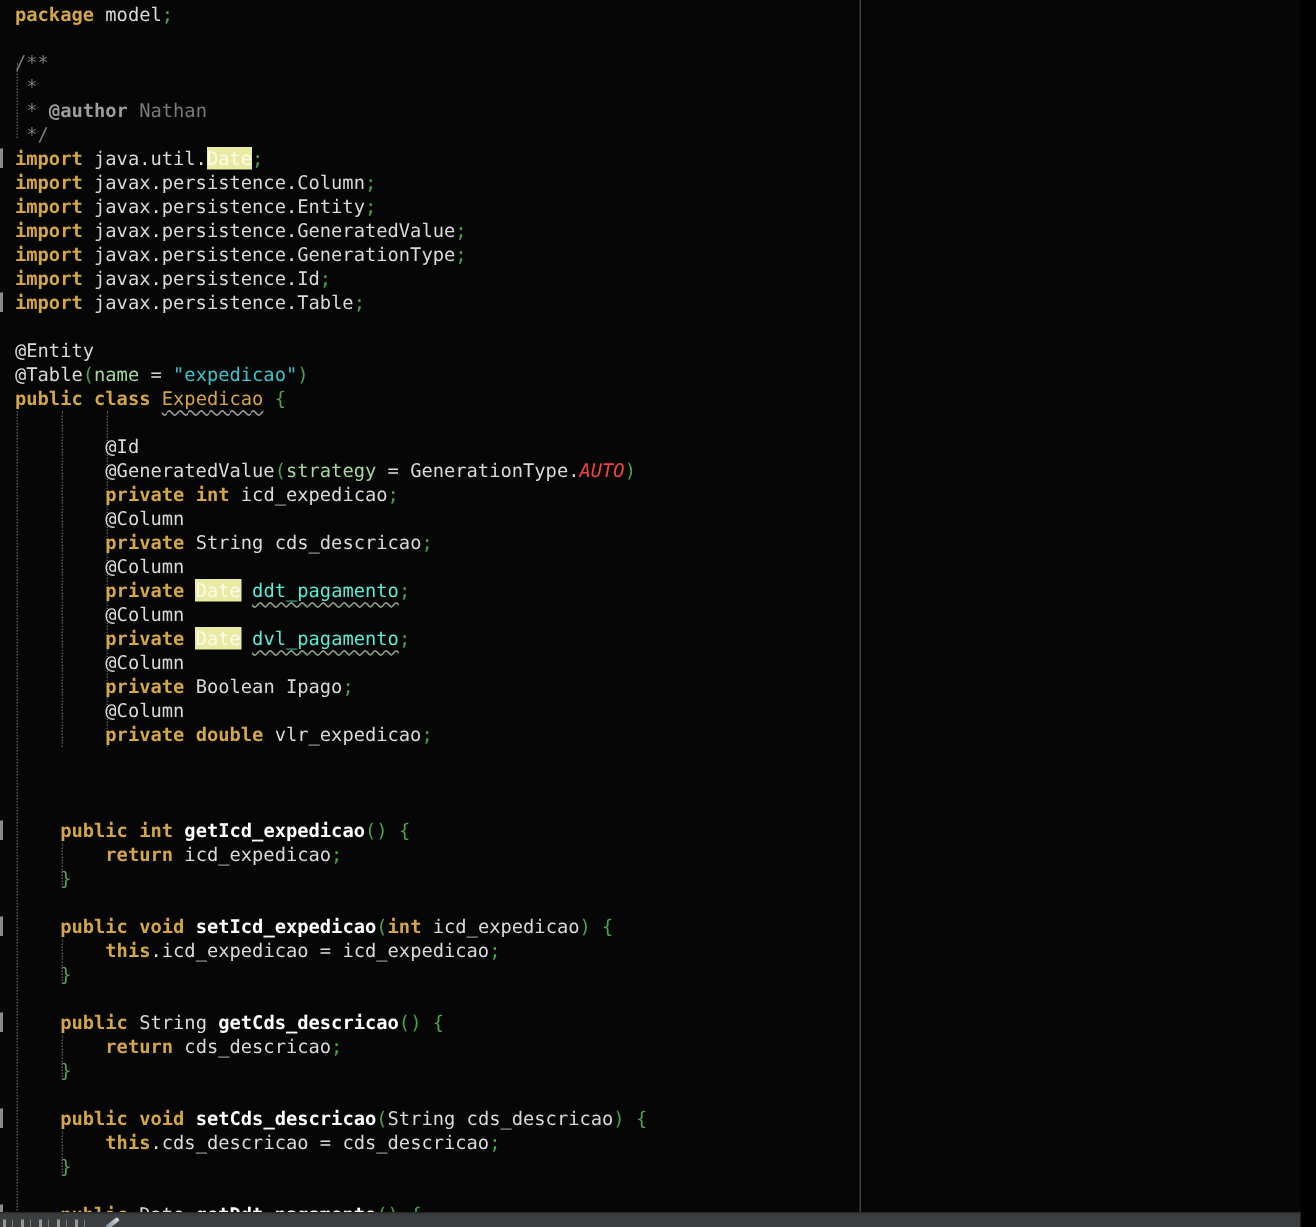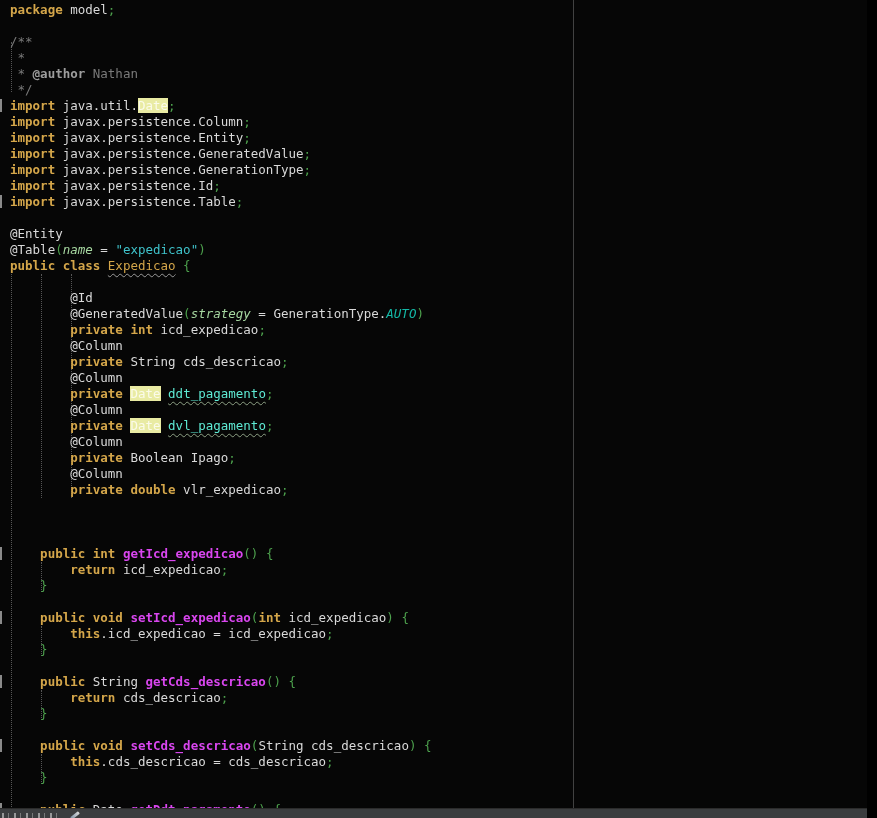--- a/index.html
+++ b/index.html
@@ -8,24 +8,24 @@
   
   #code{position:absolute;left:10px;top:2px;margin:0;font-size:12.5px;line-height:16px;
         white-space:pre;color:#d9d9d9;z-index:2;}
   .line{height:16px;}
   
   .tok-k {color:#d4a64a;font-weight:bold;}
   .tok-p {color:#d9d9d9;}
   .tok-c {color:#7a7a7a;}
   .tok-cb{color:#9d9d9d;font-weight:bold;text-align:right;}
   .tok-g {color:#4da14d;}
-  .tok-m {color:#d946ef;font-weight:bold;}
+  .tok-m {color:#ffffff;font-weight:bold;}
   .tok-s {color:#3fc3cb;}
-  .tok-a {color:#a6d7a0;font-style:italic;}
-  .tok-i {color:#14b8a6;font-style:italic;}
+  .tok-a {color:#a6d7a0;}
+  .tok-i {color:#ef4444;font-style:italic;}
   .tok-hl{background:#e9eba3;color:#fbfbea;}
   .tok-u {color:#5eead4;text-decoration:underline wavy #8da084 1px;text-underline-offset:3px;}
   .tok-uk{color:#d4a64a;font-weight:normal;text-decoration:underline wavy #9a9a9a 1px;text-underline-offset:3px;}
   
   .guide{position:absolute;width:0;border-left:1px dotted #565656;z-index:1;}
   
   #margin-line{position:absolute;left:573px;top:0;width:1px;height:809px;background:#414141;z-index:1;}
   
   .fold-mark{position:absolute;left:0;width:2px;height:13px;background:#8a8a8a;z-index:3;}
   

